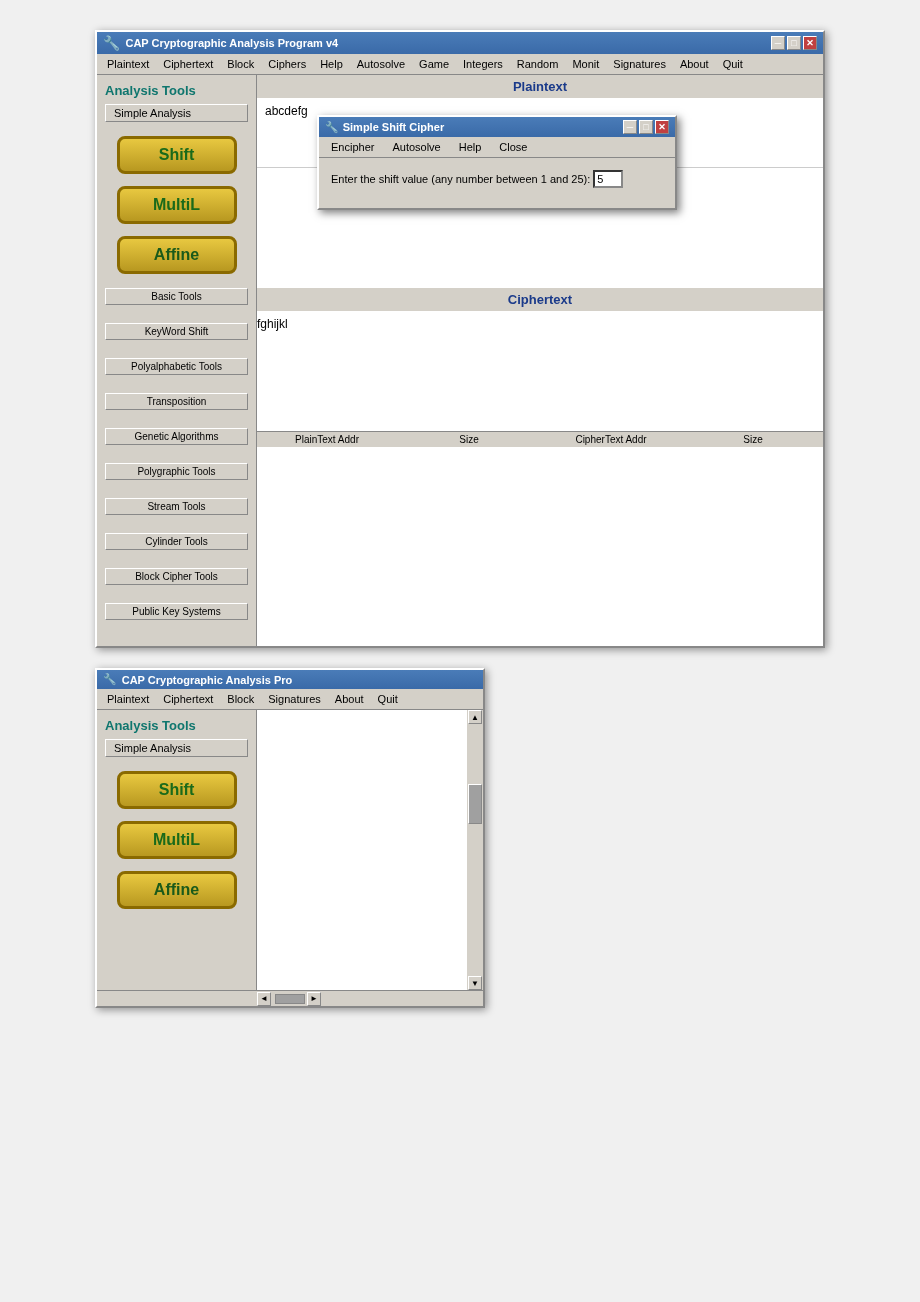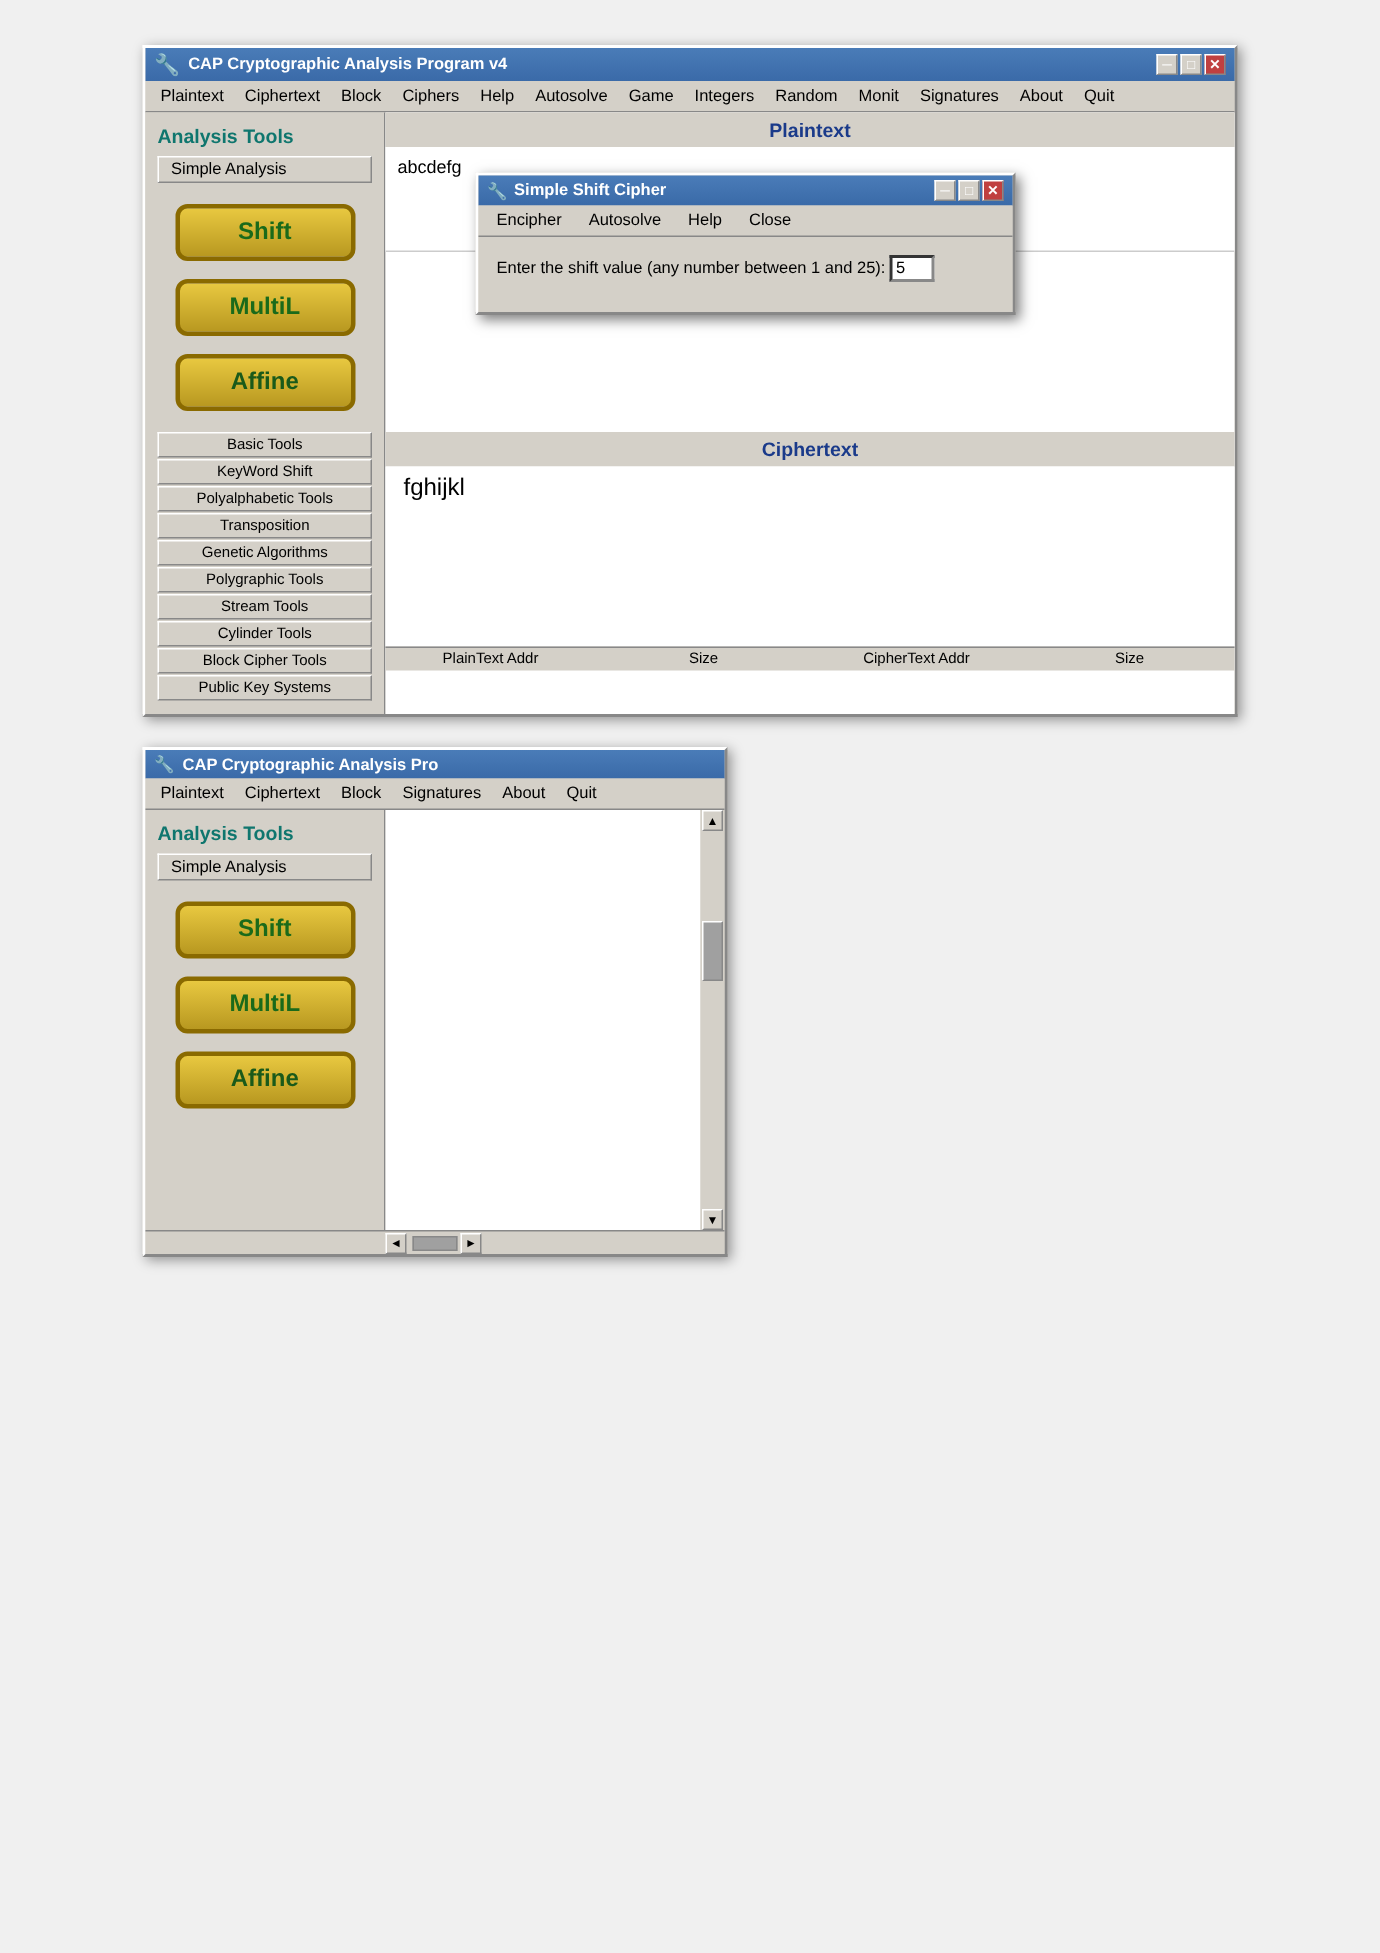--- a/index.html
+++ b/index.html
@@ -157,21 +157,21 @@
       width: 100%;
     }
 
     .tool-list-item {
       background: #d4d0c8;
       border: 1px solid #888;
       padding: 2px 4px;
       font-size: 10px;
       text-align: center;
       cursor: pointer;
-      margin-bottom: 1px;
+      margin-bottom: 18px;
       border-top: 1px solid #fff;
       border-left: 1px solid #fff;
     }
 
     
     .content-area {
       flex: 1;
       background: #fff;
       position: relative;
     }
@@ -268,23 +268,23 @@
     }
 
     .status-item {
       flex: 1;
       text-align: center;
     }
 
     
     .cipher-section {
       min-height: 120px;
-      padding: 6px 12px;
+      padding: 6px 0;
       background: #fff;
-      font-size: 16px;
+      font-size: 12px;
     }
 
     
     .section-b {
       margin: 20px auto;
       width: 730px;
       padding: 0;
     }
 
     .section-b-label {

